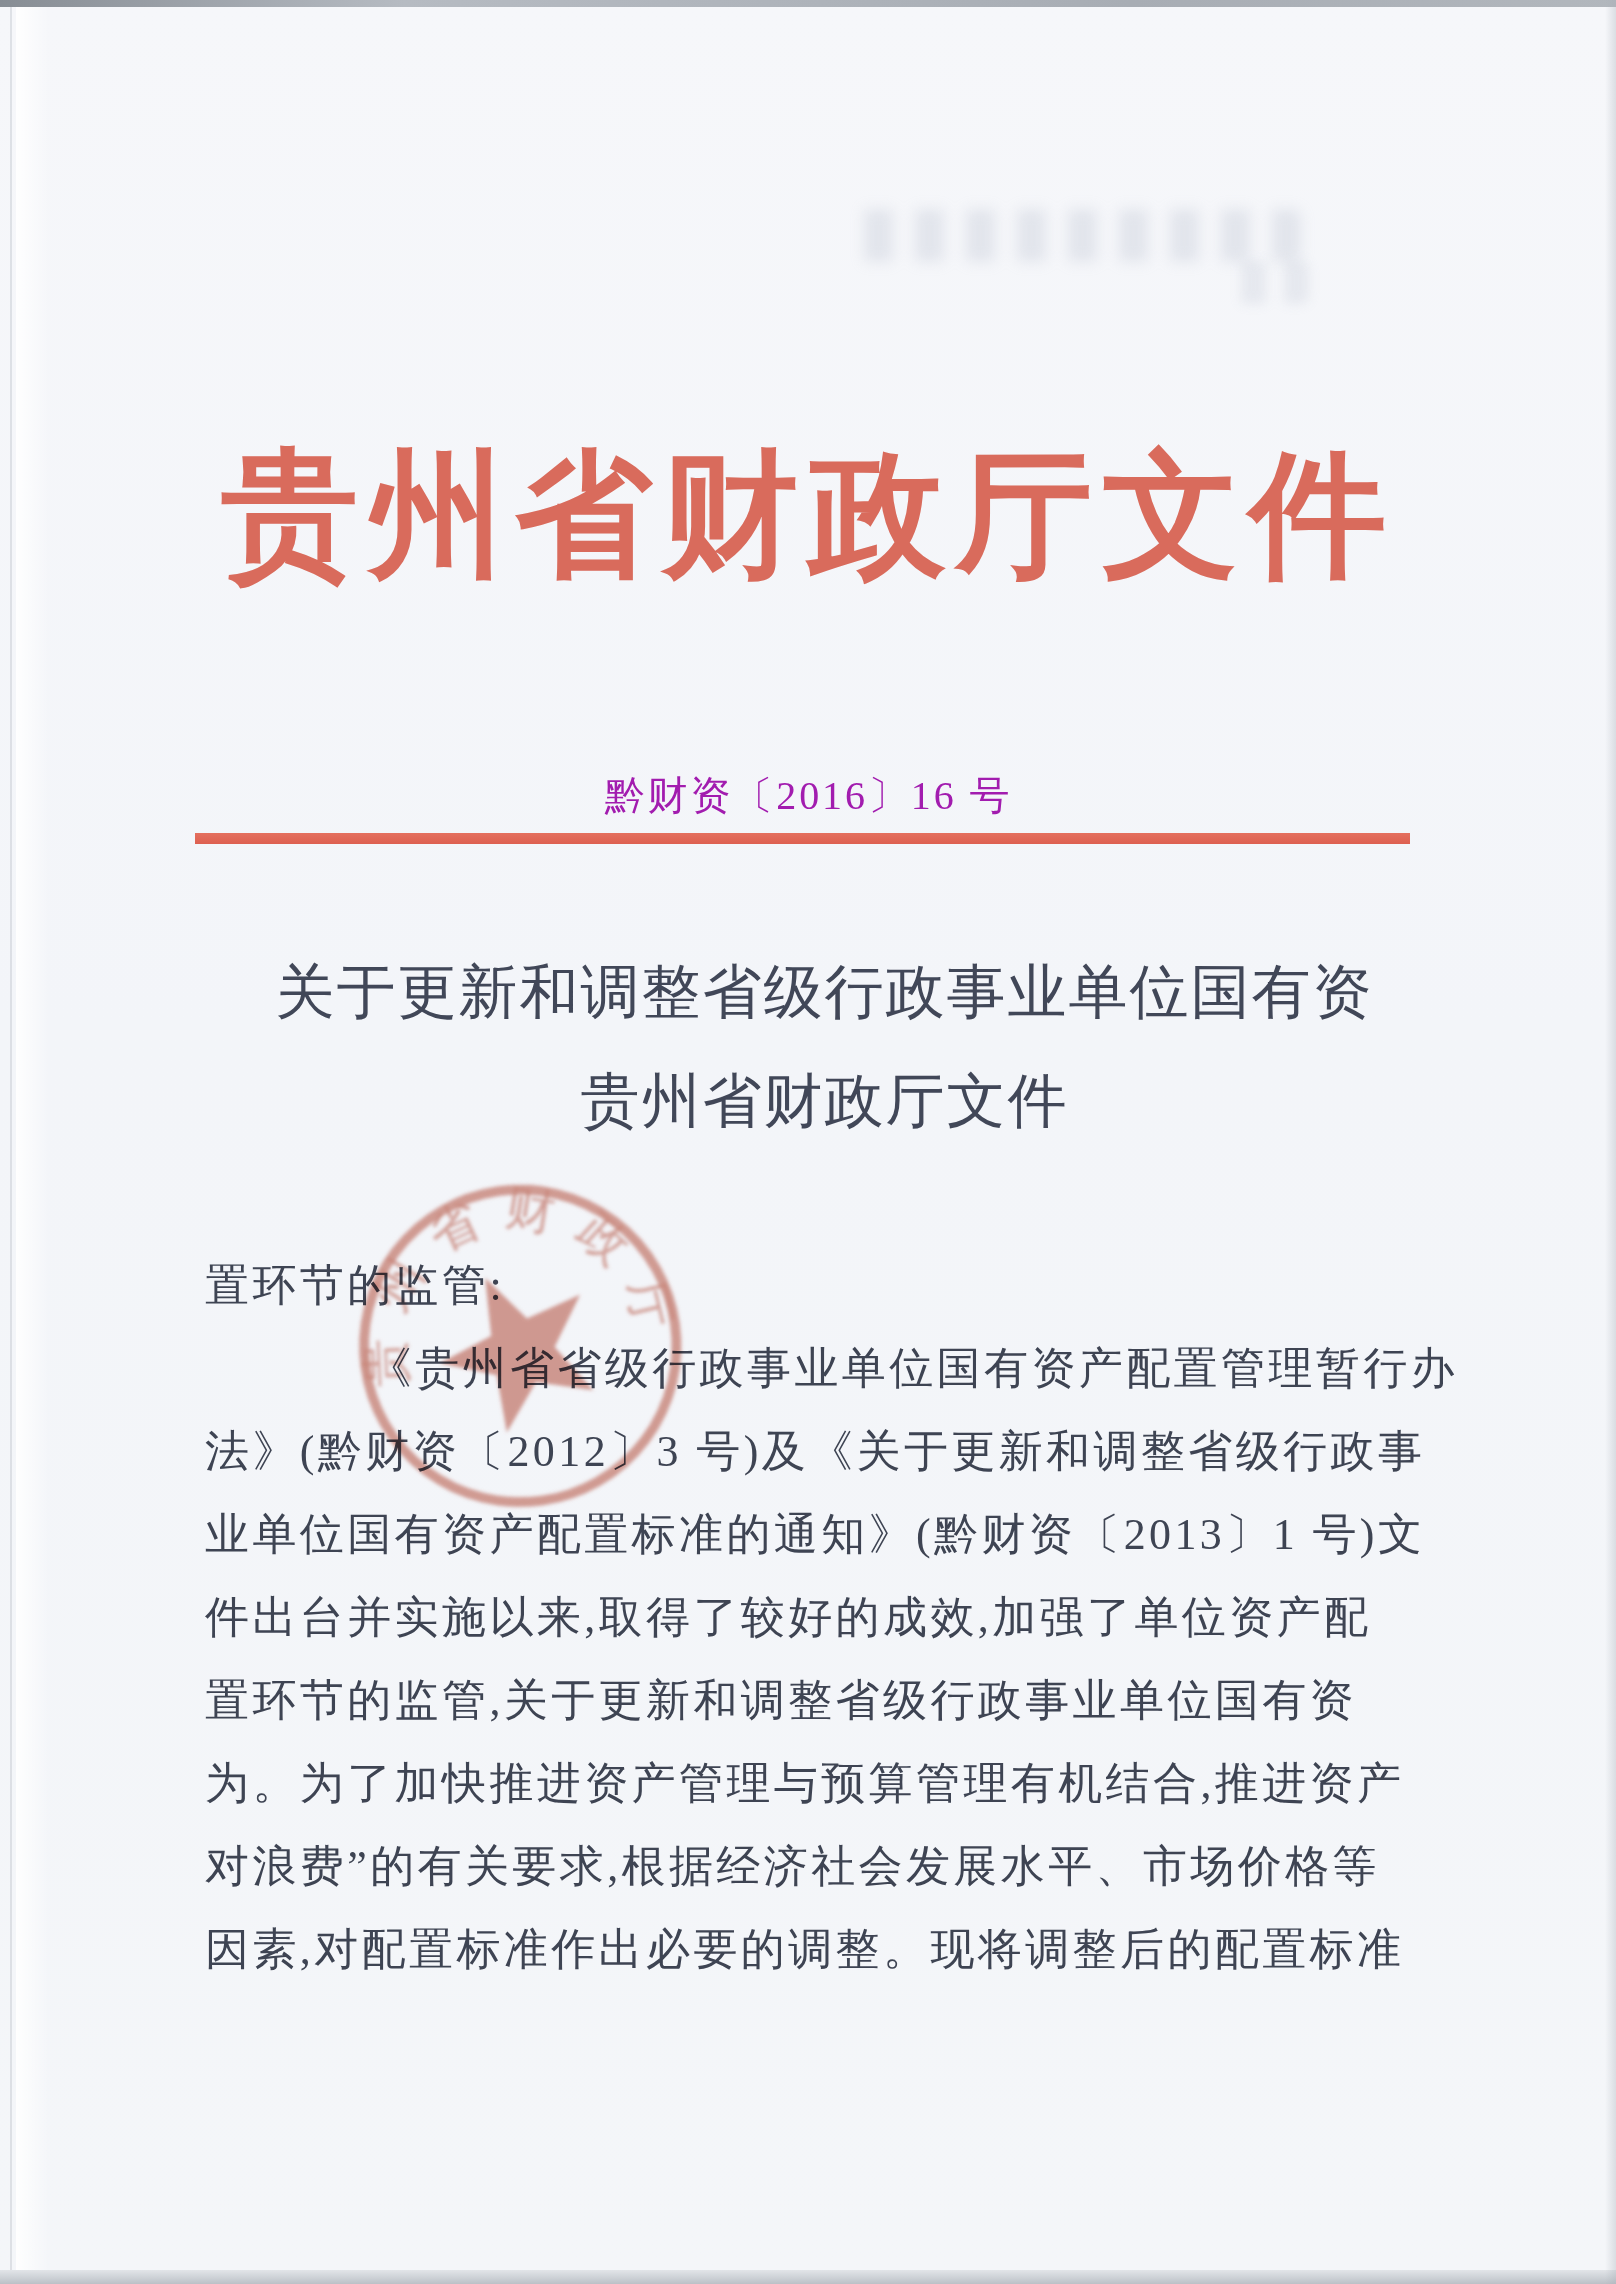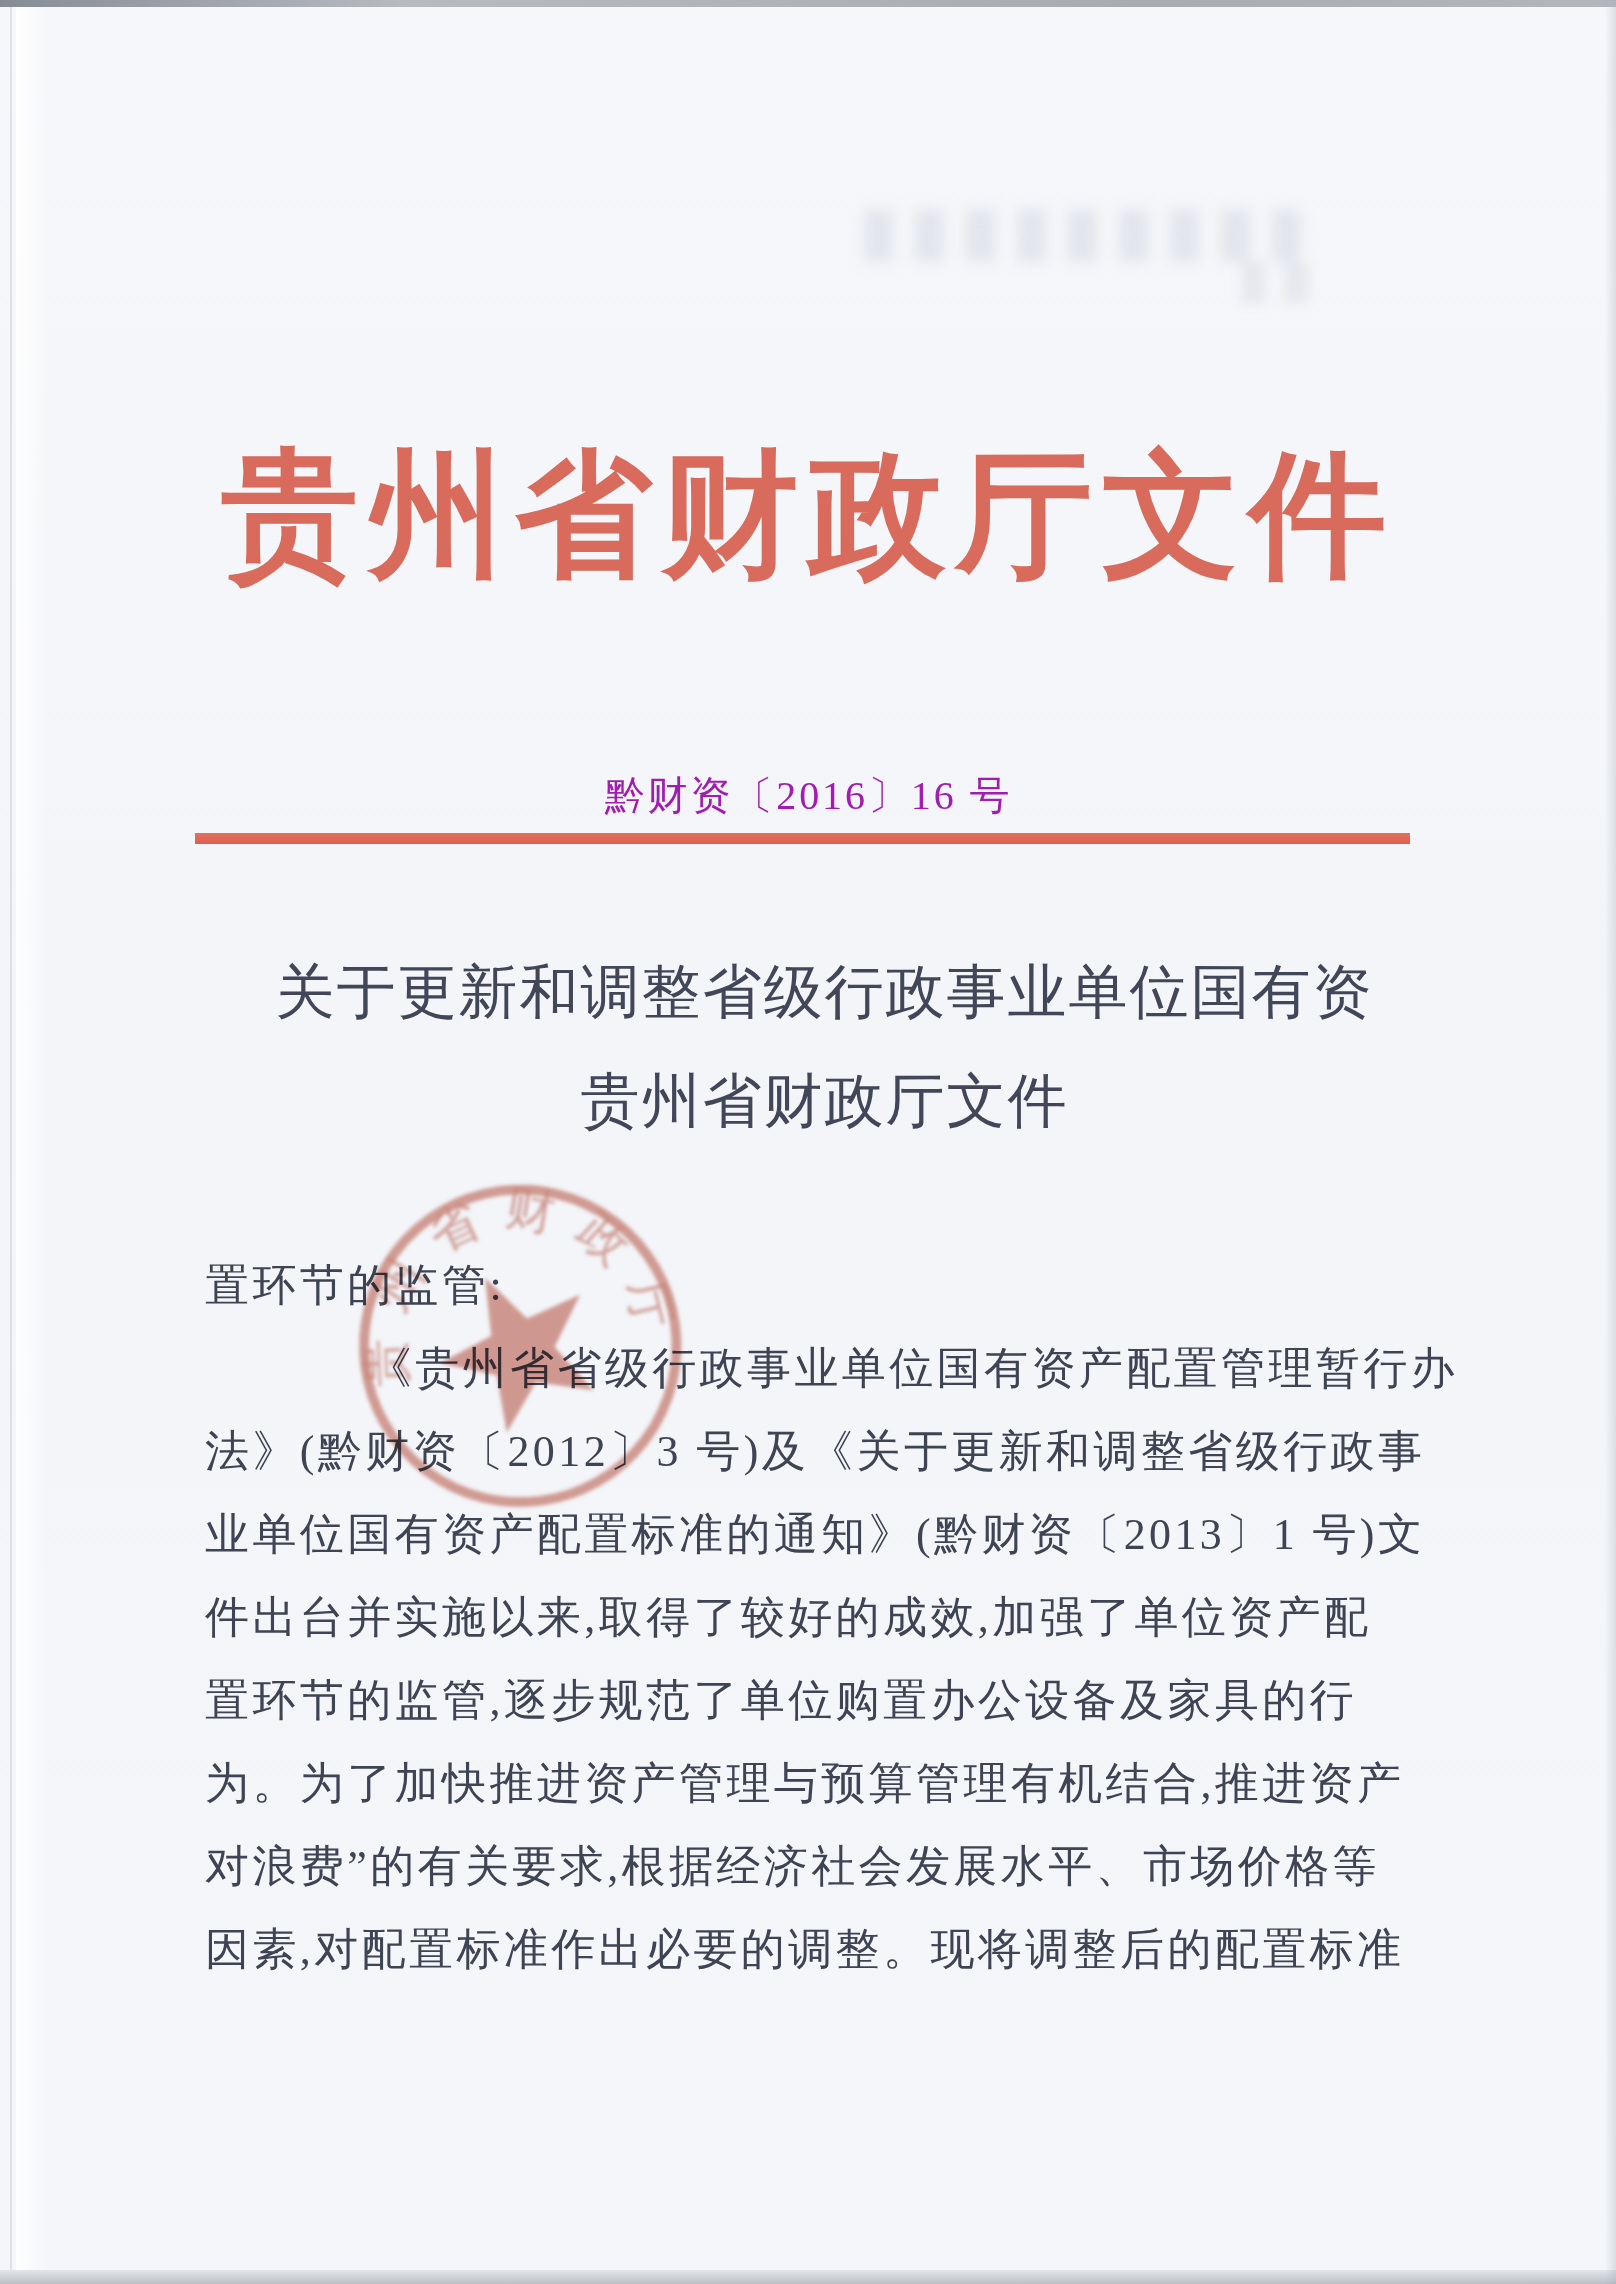--- a/index.html
+++ b/index.html
@@ -79,21 +79,21 @@
   <div>关于更新和调整省级行政事业单位国有资</div>
   <div>贵州省财政厅文件</div>
 </div>
 
 <div class="body-text">
   <div class="bline">置环节的监管:</div>
   <div class="bline indent">《贵州省省级行政事业单位国有资产配置管理暂行办</div>
   <div class="bline">法》(黔财资〔2012〕3 号)及《关于更新和调整省级行政事</div>
   <div class="bline">业单位国有资产配置标准的通知》(黔财资〔2013〕1 号)文</div>
   <div class="bline">件出台并实施以来,取得了较好的成效,加强了单位资产配</div>
-  <div class="bline">置环节的监管,逐步规范了单位购置办公设备及家具的行</div>
+  <div class="bline">置环节的监管,关于更新和调整省级行政事业单位国有资</div>
   <div class="bline">为。为了加快推进资产管理与预算管理有机结合,推进资产</div>
   <div class="bline">对浪费”的有关要求,根据经济社会发展水平、市场价格等</div>
   <div class="bline">因素,对配置标准作出必要的调整。现将调整后的配置标准</div>
 </div>
 
 <svg class="stamp" viewBox="0 0 340 340">
   <defs>
     <path id="sealArc" d="M 48,172 A 122,122 0 1 1 292,172" fill="none"></path>
     <filter id="smudge">
         <feGaussianBlur stdDeviation="1.4"></feGaussianBlur>

